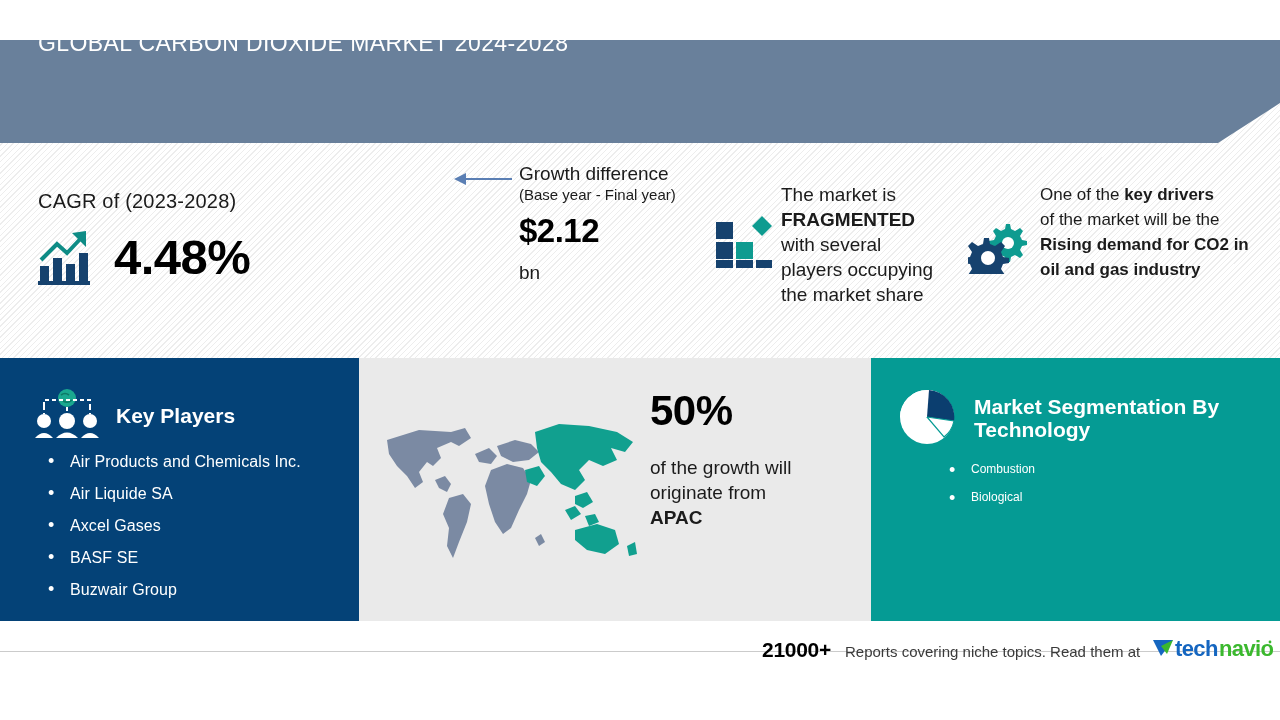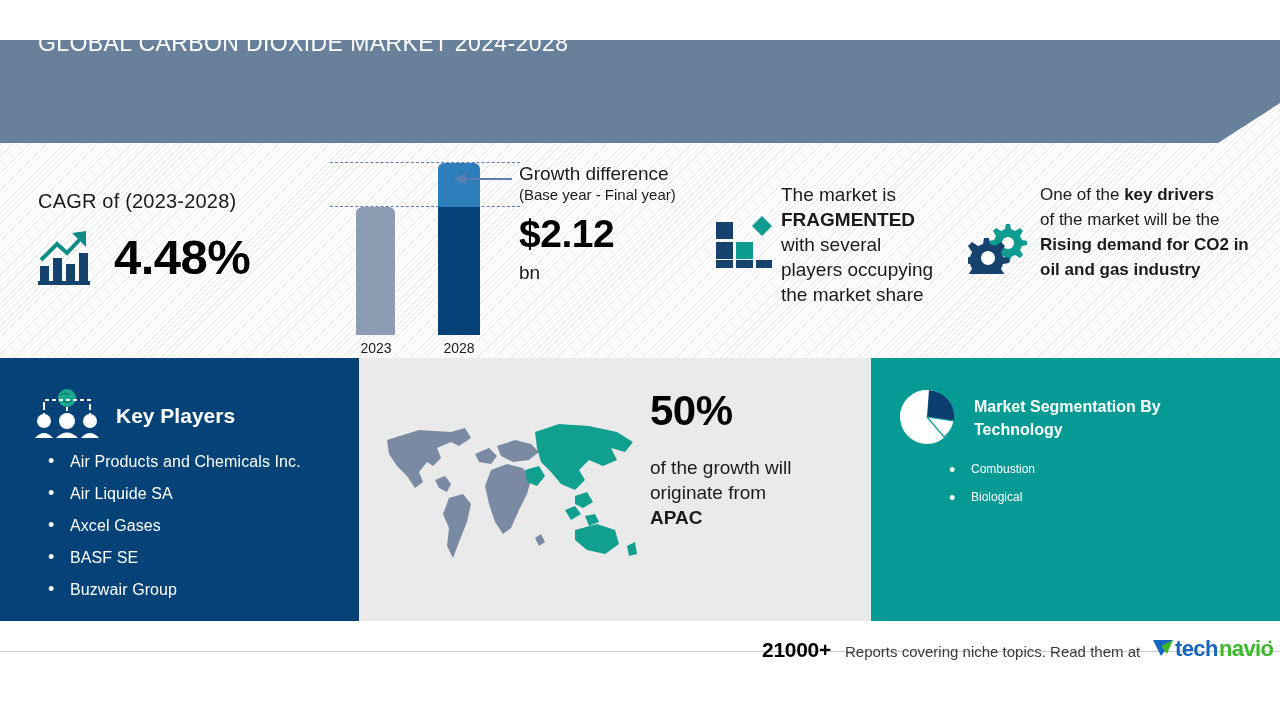--- a/index.html
+++ b/index.html
@@ -88,21 +88,21 @@
   .growth-title {
     position: absolute; left: 519px; top: 163px;
     font-size: 19px; color: #1b1b1b;
   }
   .growth-sub {
     position: absolute; left: 519px; top: 186px;
     font-size: 15px; color: #1b1b1b;
   }
   .growth-value {
     position: absolute; left: 519px; top: 212px;
-    font-size: 39px; font-weight: bold; color: #000; letter-spacing: -.5px;
+    font-size: 33px; font-weight: bold; color: #000; letter-spacing: -.5px;
   }
   .growth-unit {
     position: absolute; left: 519px; top: 262px;
     font-size: 19px; color: #1b1b1b;
   }
 
   
   .frag-icon { position: absolute; left: 716px; top: 216px; }
   .frag-text {
     position: absolute; left: 781px; top: 182px;
@@ -150,21 +150,21 @@
     font-size: 42px; font-weight: bold; color: #000; letter-spacing: -.5px;
   }
   .apac-text {
     position: absolute; left: 291px; top: 97px;
     font-size: 19px; line-height: 25px; color: #1b1b1b; width: 190px;
   }
   .apac-text b { font-weight: bold; }
 
   .seg-head { position: absolute; left: 27px; top: 30px; display: flex; align-items: flex-start; }
   .seg-title {
-    color: #ffffff; font-size: 16px; font-weight: bold;
+    color: #ffffff; font-size: 21px; font-weight: bold;
     margin-left: 18px; line-height: 23px; width: 250px; padding-top: 7px;
   }
   .seg-list { position: absolute; left: 78px; top: 104px; list-style: none; }
   .seg-list li {
     color: #ffffff; font-size: 12px; margin-bottom: 14px;
     position: relative; padding-left: 22px;
   }
   .seg-list li::before {
     content: "\2022"; position: absolute; left: 0; top: -2px; font-size: 18px;
   }
@@ -206,35 +206,20 @@
         <rect x="4" y="38" width="9" height="16" fill="#16426e"></rect>
         <rect x="17" y="30" width="9" height="24" fill="#16426e"></rect>
         <rect x="30" y="36" width="9" height="18" fill="#16426e"></rect>
         <rect x="43" y="25" width="9" height="29" fill="#16426e"></rect>
         <rect x="2" y="53" width="52" height="4" fill="#16426e"></rect>
       </svg>
     </span>
     <span class="cagr-value">4.48%</span>
   </div>
 
-  <div class="chart">
-    <div class="dash-line dash-top"></div>
-    <div class="dash-line dash-mid"></div>
-    <div class="bar bar-2023"></div>
-    <div class="bar bar-2028-lower"></div>
-    <div class="bar bar-2028-upper"></div>
-    <div class="bar-caption cap-2023">
-      <div>2023</div>
-      <div>Base Year</div>
-    </div>
-    <div class="bar-caption cap-2028">
-      <div>2028</div>
-      <div>Final Year</div>
-    </div>
-  </div>
 
   <svg class="arrow-svg" width="62" height="22">
     <line x1="60" y1="11" x2="12" y2="11" stroke="#5b7fb4" stroke-width="2"></line>
     <polygon points="2,11 14,5 14,17" fill="#5b7fb4"></polygon>
   </svg>
 
   <div class="growth-title">Growth difference</div>
   <div class="growth-sub">(Base year - Final year)</div>
   <div class="growth-value">$2.12</div>
   <div class="growth-unit">bn</div>

